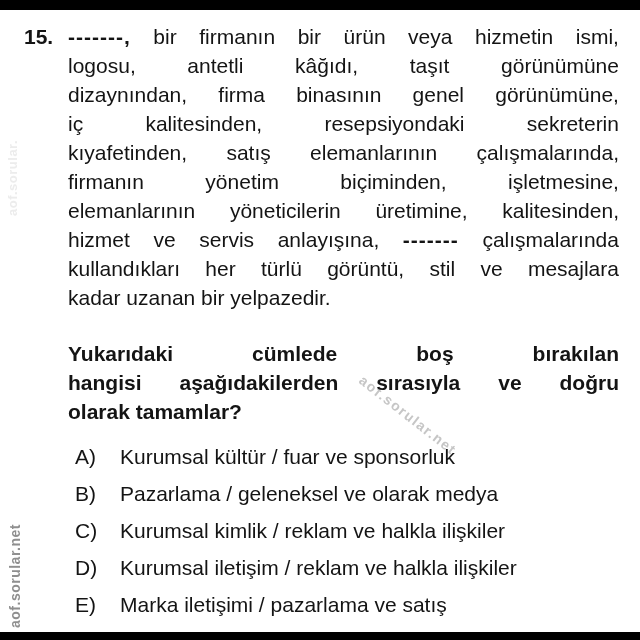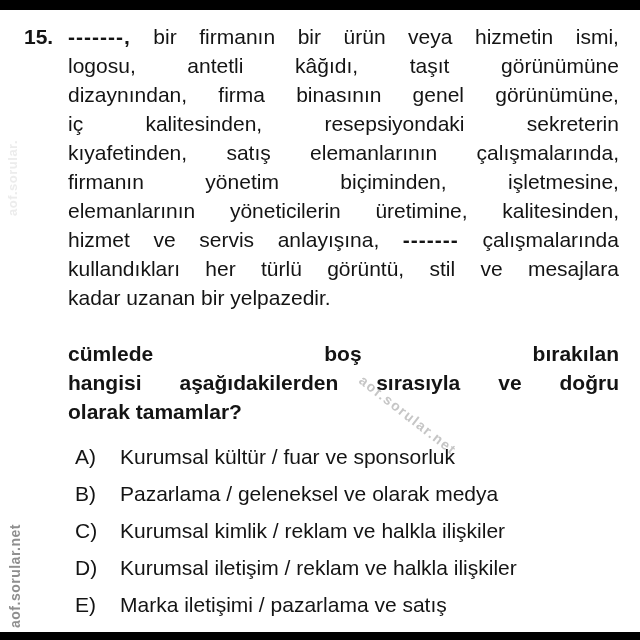--- a/index.html
+++ b/index.html
@@ -143,20 +143,21 @@
         <span>görüntü,</span>
         <span>stil</span>
         <span>ve</span>
         <span>mesajlara</span>
       </div>
       <div class="tline last">kadar uzanan bir yelpazedir.</div>
     </div>
 
   <div class="para para-prompt">
       <div class="tline">
+        <span>Yukarıdaki</span>
         <span>cümlede</span>
         <span>boş</span>
         <span>bırakılan</span>
       </div>
       <div class="tline">
         <span>hangisi</span>
         <span>aşağıdakilerden</span>
         <span>sırasıyla</span>
         <span>ve</span>
         <span>doğru</span>

